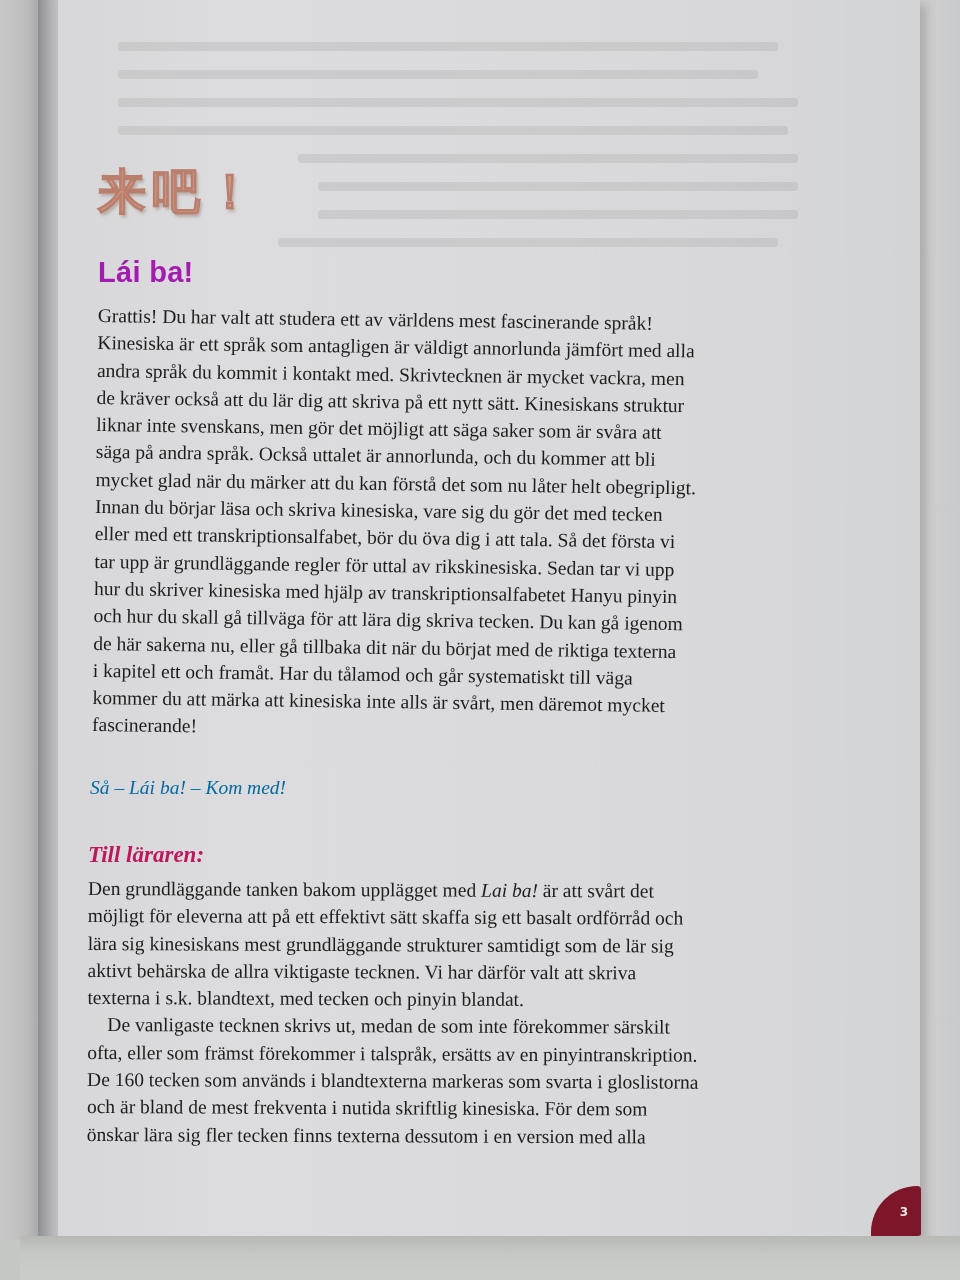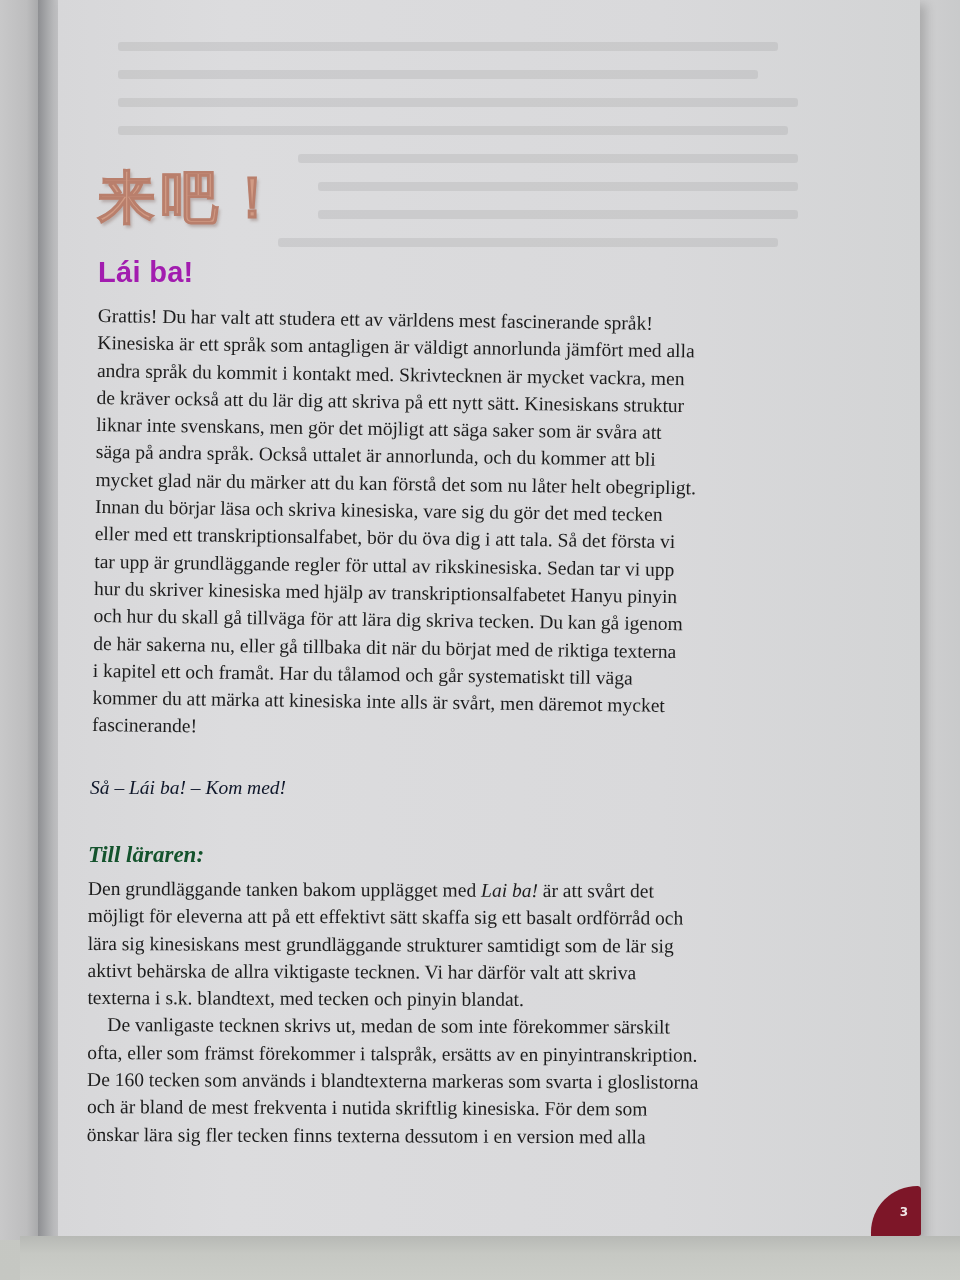--- a/index.html
+++ b/index.html
@@ -30,46 +30,46 @@
   }
   .ghost-text {
     position: absolute; left: 0; top: 0; width: 862px; height: 760px;
     opacity: 0.09; pointer-events: none;
   }
   .ghost-line {
     position: absolute; height: 9px; background: #3a3a3a; border-radius: 3px;
   }
   .chinese-title {
     position: absolute; left: 98px; top: 160px;
-    font-family: "DejaVu Sans", sans-serif; font-size: 57px; font-weight: bold;
+    font-family: "DejaVu Sans", sans-serif; font-size: 48px; font-weight: bold;
     color: #d19b85; letter-spacing: 6px;
     text-shadow: 2px 3px 3px rgba(120,90,80,0.35);
     -webkit-text-stroke: 1px #b97f6c;
   }
   .pinyin-title {
     position: absolute; left: 98px; top: 256px;
     font-family: "Liberation Sans", sans-serif; font-size: 29px; font-weight: bold;
     color: #a21caf; letter-spacing: 0.3px;
   }
   .body-text {
     position: absolute; left: 98px; width: 700px;
     font-family: "Liberation Serif", serif; font-size: 19.5px; line-height: 27.3px;
     color: #1d1d1d;
   }
   .intro { top: 302px; transform: rotate(0.8deg); transform-origin: left top; }
   .intro .line { display: block; white-space: nowrap; }
   .motto {
     position: absolute; left: 90px; top: 777px;
     font-family: "Liberation Serif", serif; font-style: italic; font-size: 19.5px;
-    color: #0f172a;
+    color: #0369a1;
   }
   .section-heading {
     position: absolute; left: 88px; top: 842px;
     font-family: "Liberation Serif", serif; font-style: italic; font-weight: bold;
-    font-size: 23px; color: #14532d;
+    font-size: 23px; color: #be185d;
   }
   .teacher { top: 875px; left: 88px; transform: rotate(0.25deg); transform-origin: left top; }
   .teacher .line { display: block; white-space: nowrap; }
   .teacher .indent { padding-left: 20px; }
   .teacher em { font-style: italic; margin-top: 31px; }
   .page-number-tab {
     position: absolute; left: 813px; top: 1186px; width: 50px; height: 50px;
     background: #7d1628; border-top-left-radius: 50px 50px;
     border-top-right-radius: 4px; border-bottom-right-radius: 3px;
   }

